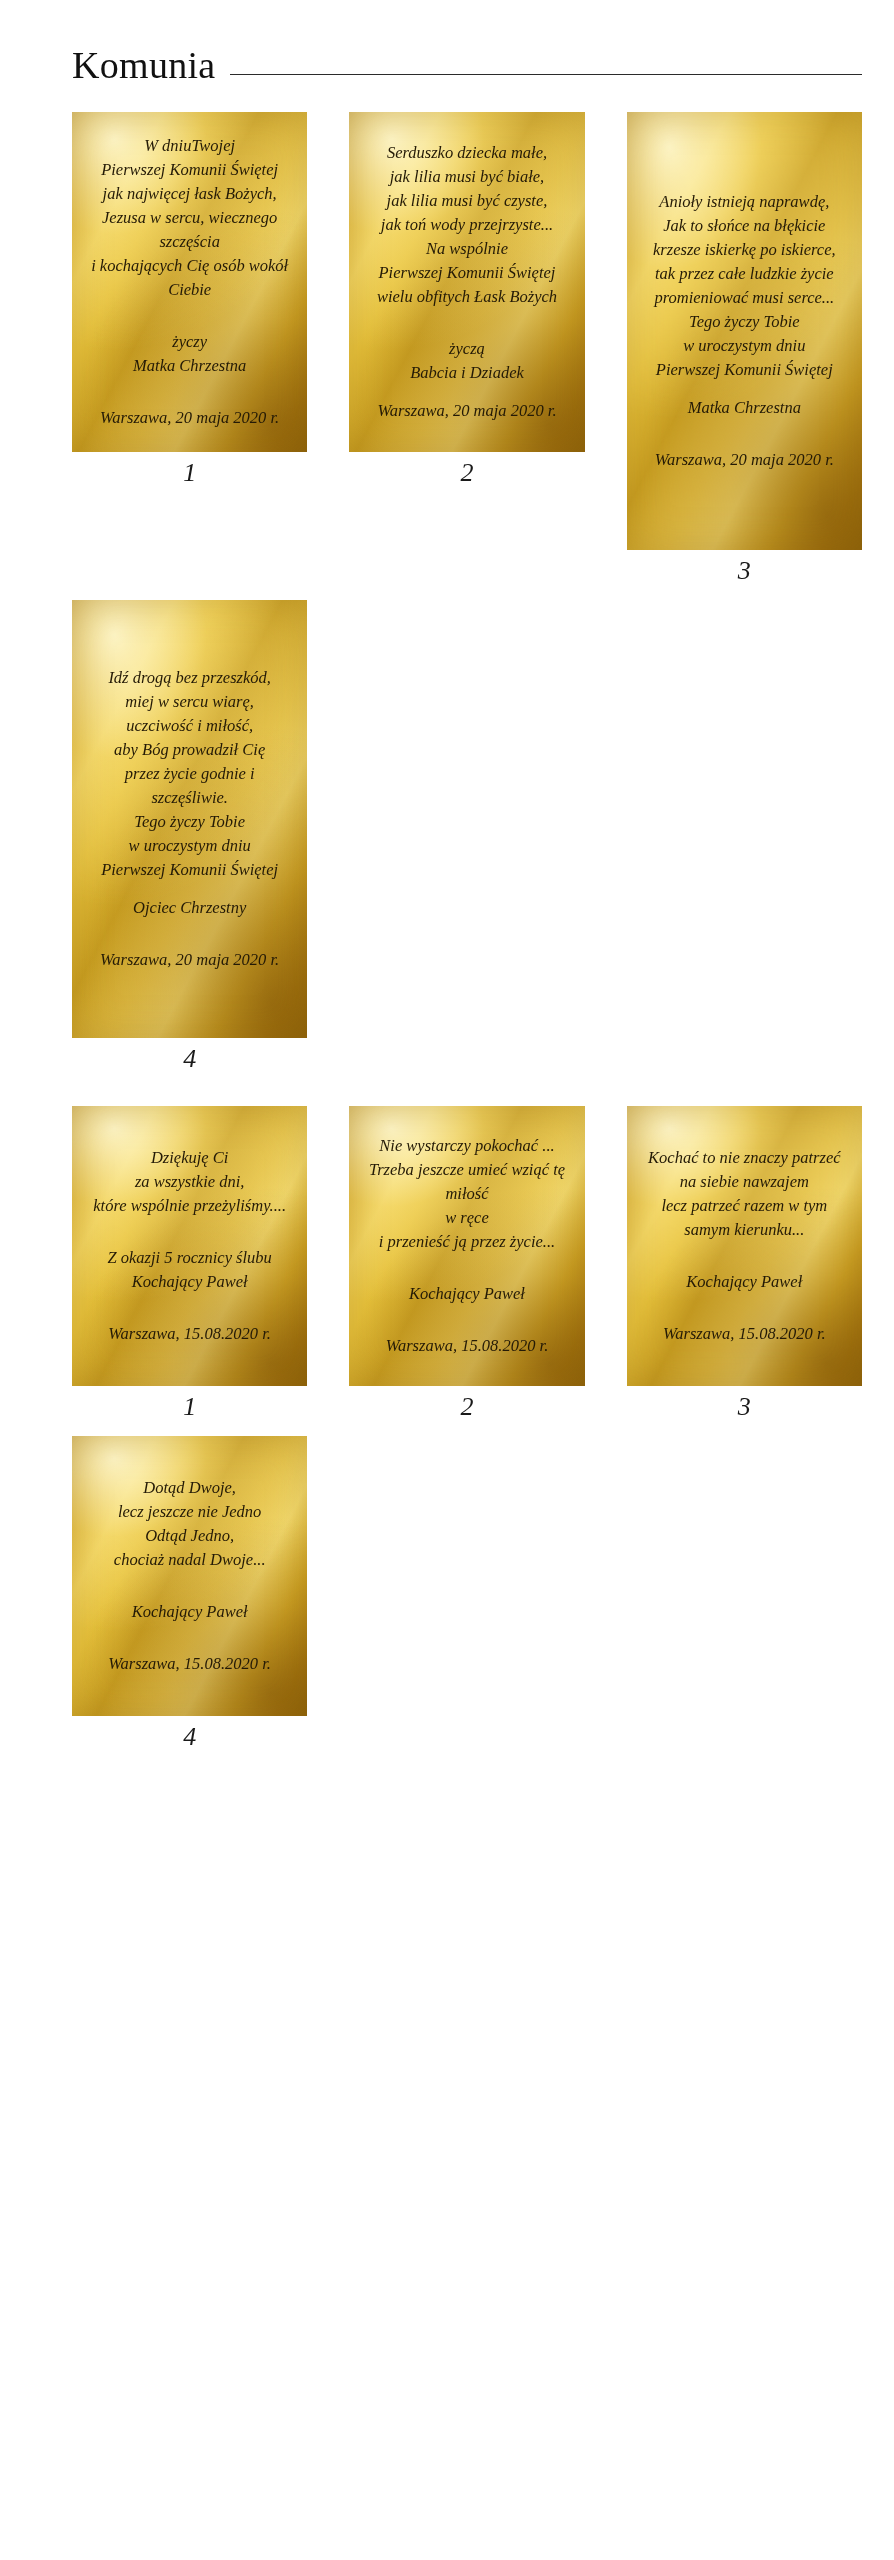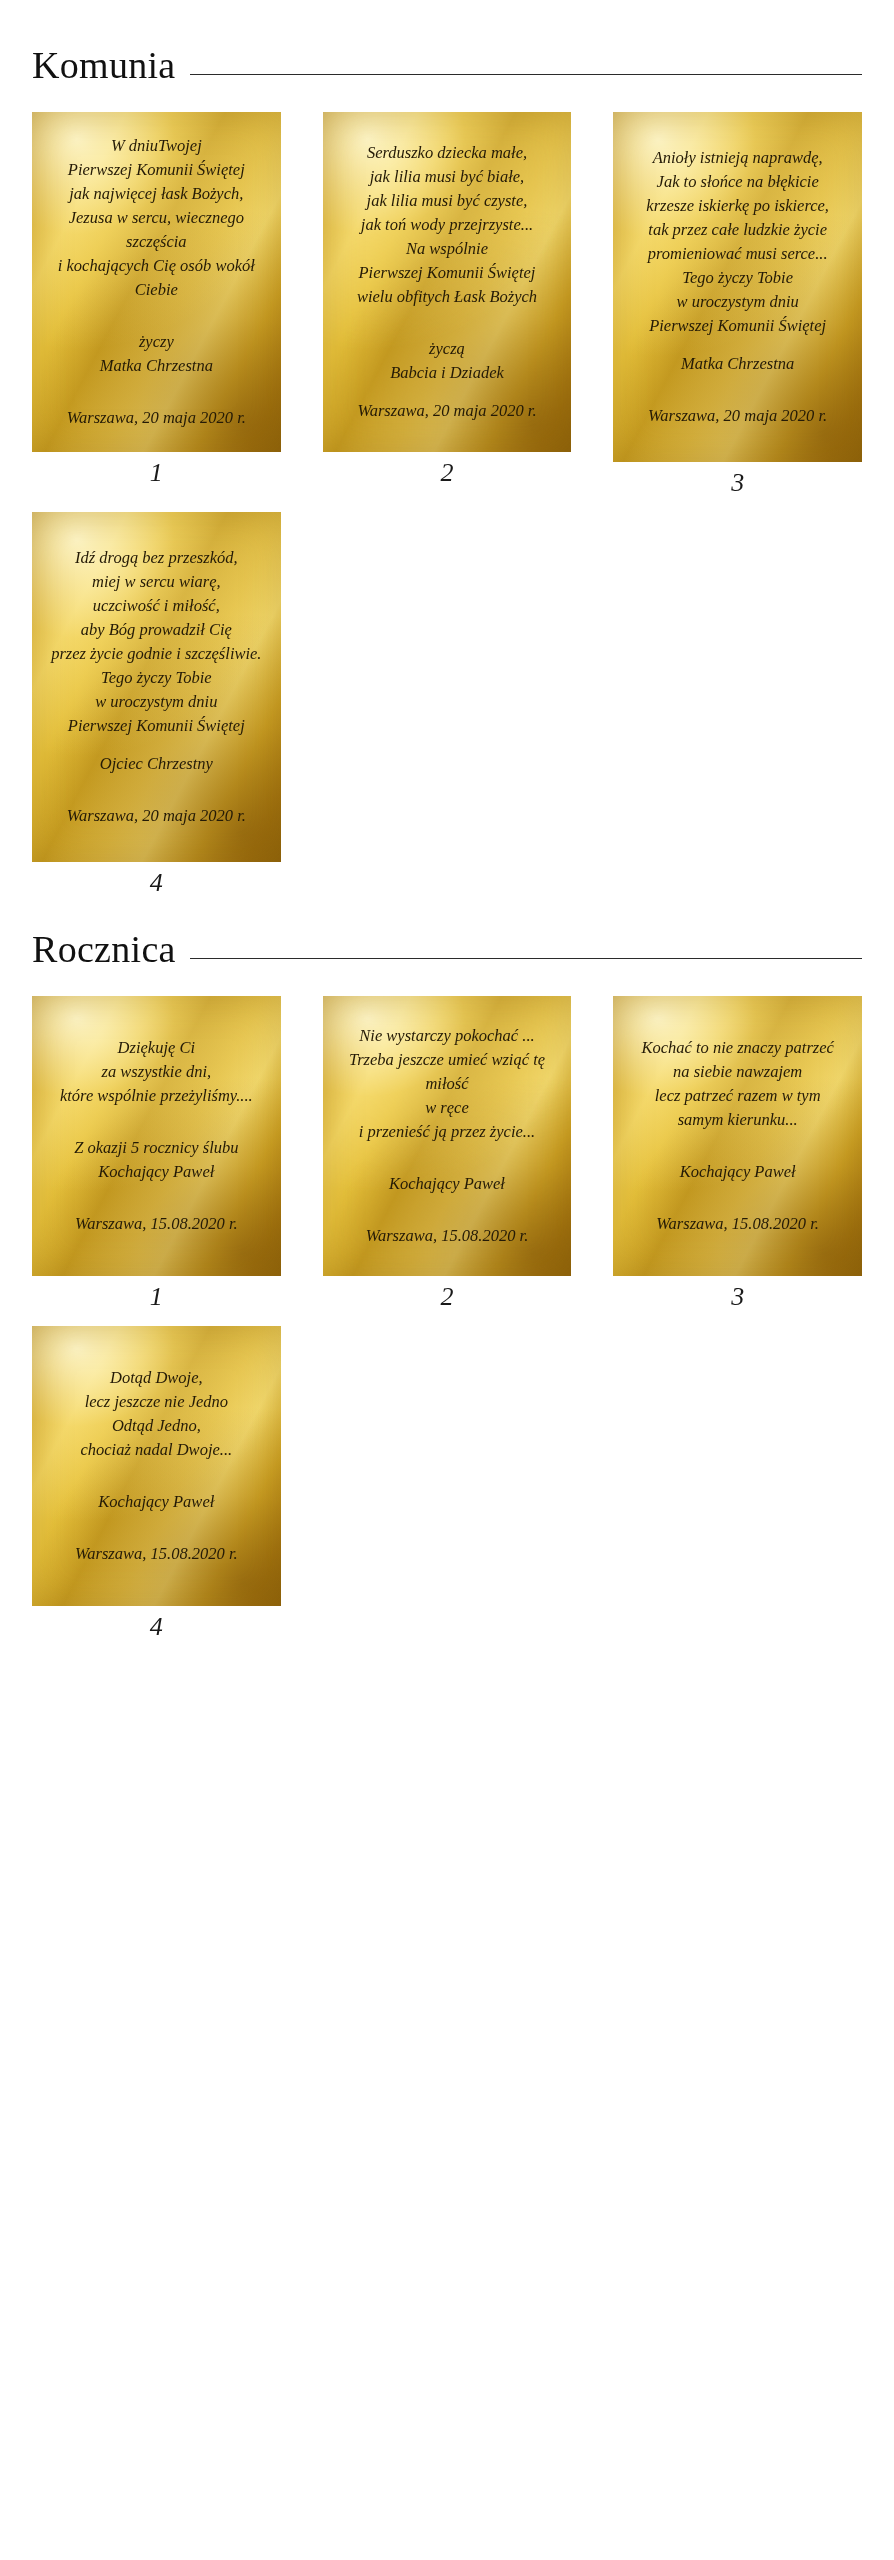--- a/index.html
+++ b/index.html
@@ -12,20 +12,21 @@
     font-family: "Liberation Serif", serif;
     color: #111111;
   }
   .page {
     width: 894px;
     box-sizing: border-box;
     padding: 28px 32px 40px 32px;
   }
   .section {
     margin-bottom: 18px;
+    margin-left: 40px;
   }
   .section-head {
     display: flex;
     align-items: center;
     gap: 14px;
     margin: 18px 0 26px 0;
   }
   .section-title {
     font-family: "Liberation Serif", serif;
     font-size: 38px;
@@ -94,21 +95,21 @@
   }
   .caption {
     text-align: center;
     font-size: 26px;
     font-style: italic;
     font-family: "Liberation Serif", serif;
     padding: 6px 0 14px 0;
     color: #1a1a1a;
   }
   .komunia .card { height: 340px; }
-  .komunia .card.tall { height: 350px; }
+  .komunia .card.tall { height: 438px; }
   .rocznica .card { height: 280px; }
   .komunia .card .text { font-size: 16.5px; }
   .rocznica .card .text { font-size: 16.5px; }
 </style>
 </head>
 <body>
 
 <div class="page">
 
   <div class="section komunia">
@@ -199,24 +200,20 @@
             <span class="line">Warszawa, 20 maja 2020 r.</span>
           </div>
         </div>
         <div class="caption">4</div>
       </div>
 
     </div>
   </div>
 
   <div class="section rocznica">
-    <div class="section-head">
-      <div class="section-title">Rocznica</div>
-      <div class="section-rule"></div>
-    </div>
 
     <div class="grid">
 
       <div class="cell">
         <div class="card">
           <div class="text">
             <span class="line">Dziękuję Ci</span>
             <span class="line">za wszystkie dni,</span>
             <span class="line">które wspólnie przeżyliśmy....</span>
             <span class="line blank"></span>

